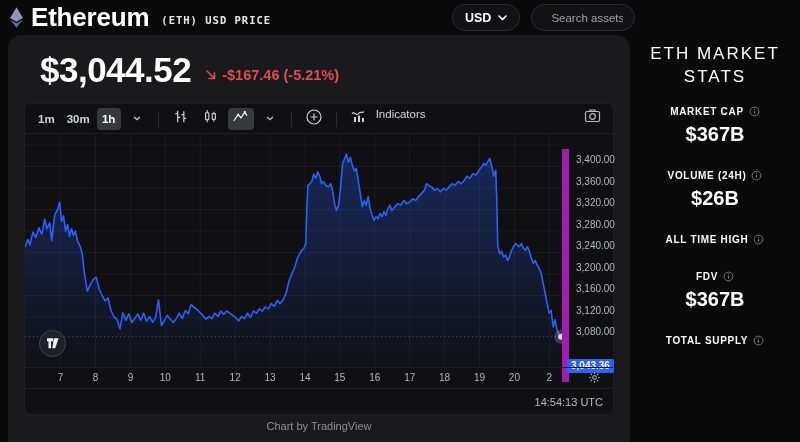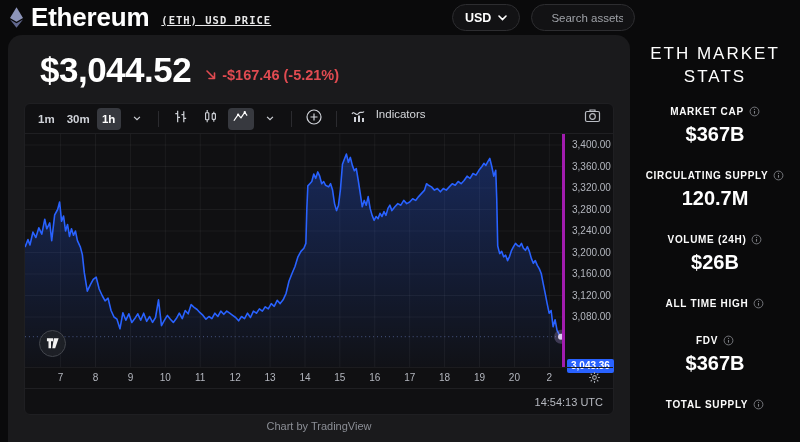--- a/index.html
+++ b/index.html
@@ -5,21 +5,21 @@
   * { margin:0; padding:0; box-sizing:border-box; }
   html,body { width:800px; height:442px; background:#0a0a0b; overflow:hidden;
               font-family:"Liberation Sans", sans-serif; color:#fff; }
   .page { position:relative; width:800px; height:442px; background:#0a0a0b; }
 
   
   .hdr { position:absolute; top:0; left:0; width:800px; height:35px; }
   .brand { position:absolute; left:10px; top:0; height:35px; display:flex; align-items:center; gap:8px; }
   .brand h1 { font-size:26px; font-weight:700; letter-spacing:-0.2px; }
   .brand .sub { font-family:"DejaVu Sans Mono", monospace; font-size:10.5px; font-weight:700;
-                letter-spacing:1px; color:#e9e9ea; margin-left:4px; margin-top:4px;text-decoration:underline; }
+                letter-spacing:1px; color:#e9e9ea; margin-left:4px; margin-top:4px; }
   .hdr-controls { position:absolute; left:452px; top:4px; display:flex; gap:11px; }
   .pill { height:27px; border:1px solid #2d2d30; border-radius:14px; background:#121214;
           display:flex; align-items:center; padding:0 12px; gap:7px; }
   .pill .cur { font-size:12.5px; font-weight:700; color:#fff; }
   .search-pill { width:104px; }
   .search-pill input { background:transparent; border:none; outline:none; color:#ddd;
           font-size:11.5px; width:72px; font-family:"Liberation Sans",sans-serif; }
   .search-pill input::placeholder { color:#9fa2a8; }
 
   
@@ -40,21 +40,21 @@
   .tbtn.sel { background:#37393f; color:#fff; }
   .tdiv { width:1px; height:16px; background:#2b2b2f; margin:0 5px; }
   .ticon { display:flex; justify-content:center; width:26px; height:22px;
            border-radius:4px; cursor:pointer; }
   .ticon.sel { background:#37393f; }
   .ind-label { font-size:11.5px; color:#d5d7db; margin-left:2px; }
   .cam { margin-left:auto; }
 
   .chart-area { position:relative; width:588px; height:233px; }
   #chart-svg { position:absolute; left:0; top:0; }
-  .yaxis { position:absolute; left:537px; top:0; width:51px; height:233px; border-left:3px solid #a21caf; }
+  .yaxis { position:absolute; left:537px; top:15px; width:51px; height:233px; border-left:7px solid #a21caf; }
   .ylab { position:absolute; left:7px; font-size:10px; color:#b3b6be; }
   .price-badge { position:absolute; left:542px; padding:1px 4px 2px; background:#2962ff; color:#fff;
                  font-size:10px; font-weight:600; border-radius:2px; }
   .tvlogo { position:absolute; left:14px; bottom:10px; width:27px; height:27px; border-radius:50%;
             background:rgba(32,34,40,.85); border:1px solid #43464d; display:flex;
             align-items:center; justify-content:center; cursor:pointer; }
 
   .xaxis { position:relative; height:21px; border-top:1px solid #1c1c1f; }
   .xlab { position:absolute; top:4px; transform:translateX(-50%); font-size:10px; color:#b3b6be; }
   .gear { position:absolute; right:12px; top:3px; cursor:pointer; }
@@ -279,28 +279,20 @@
     <div id="stats">
         <div class="stat"><div class="stat-label">
             <span>MARKET CAP</span>
             <svg class="icon" width="11" height="11" viewBox="0 0 12 12" style="opacity:.65">
               <circle cx="6" cy="6" r="4.8" stroke="#b9bcc3" stroke-width="1" fill="none"></circle>
               <path d="M6 5.4v3" stroke="#b9bcc3" stroke-width="1.2"></path>
               <circle cx="6" cy="3.6" r=".7" fill="#b9bcc3"></circle>
             </svg>
           </div><div class="stat-value">$367B</div></div>
         <div class="stat"><div class="stat-label">
-            <span>CIRCULATING SUPPLY</span>
-            <svg class="icon" width="11" height="11" viewBox="0 0 12 12" style="opacity:.65">
-              <circle cx="6" cy="6" r="4.8" stroke="#b9bcc3" stroke-width="1" fill="none"></circle>
-              <path d="M6 5.4v3" stroke="#b9bcc3" stroke-width="1.2"></path>
-              <circle cx="6" cy="3.6" r=".7" fill="#b9bcc3"></circle>
-            </svg>
-          </div><div class="stat-value">120.7M</div></div>
-        <div class="stat"><div class="stat-label">
             <span>VOLUME (24H)</span>
             <svg class="icon" width="11" height="11" viewBox="0 0 12 12" style="opacity:.65">
               <circle cx="6" cy="6" r="4.8" stroke="#b9bcc3" stroke-width="1" fill="none"></circle>
               <path d="M6 5.4v3" stroke="#b9bcc3" stroke-width="1.2"></path>
               <circle cx="6" cy="3.6" r=".7" fill="#b9bcc3"></circle>
             </svg>
           </div><div class="stat-value">$26B</div></div>
         <div class="stat"><div class="stat-label">
             <span>ALL TIME HIGH</span>
             <svg class="icon" width="11" height="11" viewBox="0 0 12 12" style="opacity:.65">

